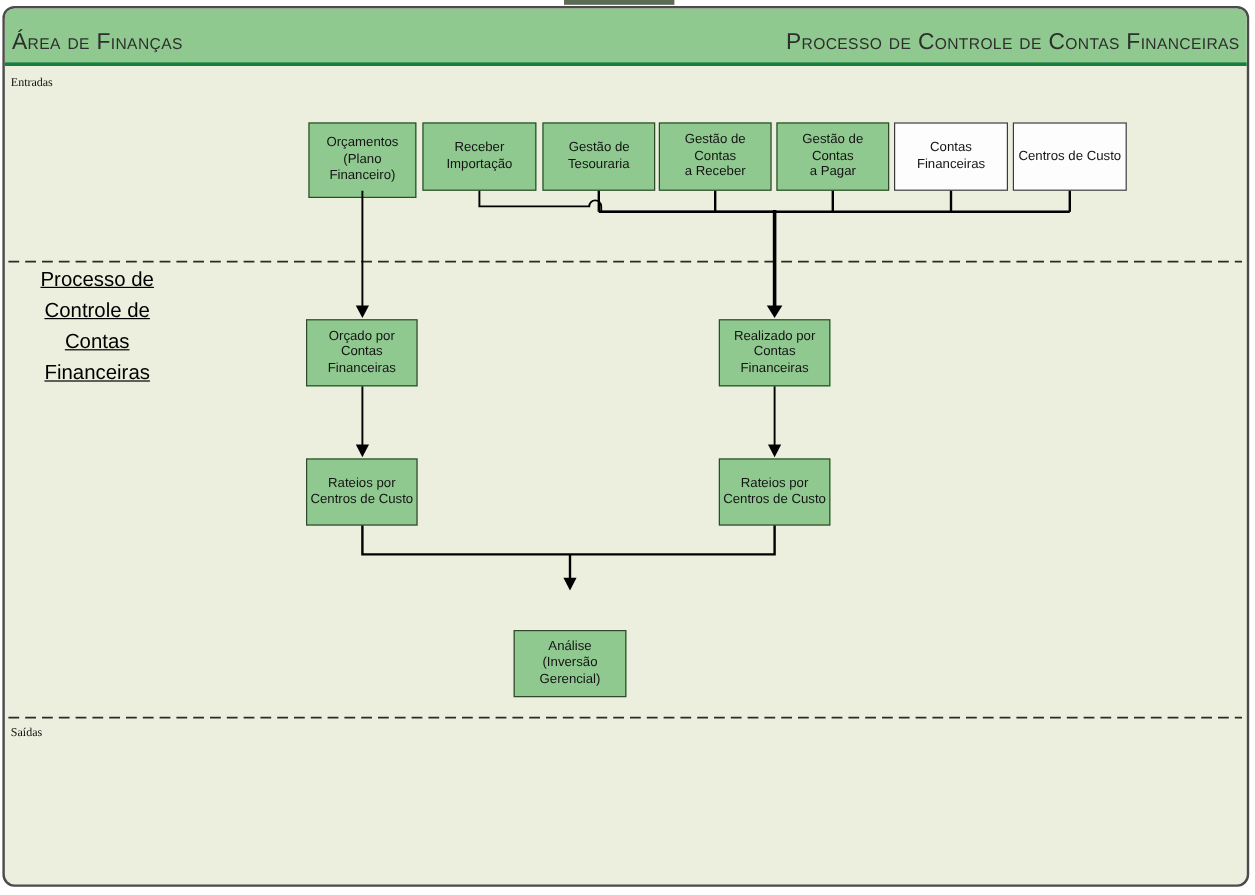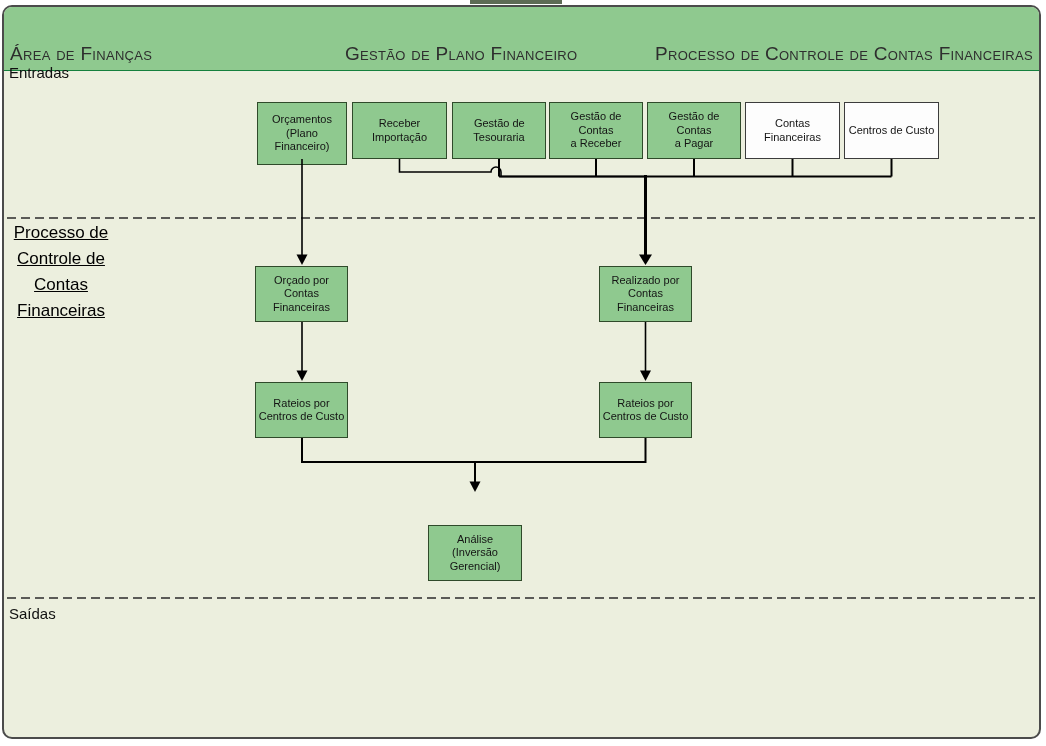--- a/index.html
+++ b/index.html
@@ -4,35 +4,35 @@
 <style>
   html,body{margin:0;padding:0;background:#ffffff;}
   body{width:1046px;height:746px;font-family:"Liberation Sans",sans-serif;}
   .canvas{position:relative;width:1046px;height:746px;background:#ffffff;overflow:hidden;}
 
   .top-tab{position:absolute;left:470px;top:0;width:92px;height:4px;background:#5d6b55;}
 
   .frame{position:absolute;left:2px;top:5px;width:1035px;height:730px;
          border:2px solid #4b4b4b;border-radius:10px;background:#ECEFDE;overflow:hidden;}
 
-  .header{position:absolute;left:0;top:0;width:100%;height:64px;background:#8FC98F;
-          border-bottom:1px solid #15803d;box-sizing:border-box;}
+  .header{position:absolute;left:0;top:0;width:100%;height:48px;background:#8FC98F;
+          border-bottom:3px solid #15803d;box-sizing:border-box;}
   .header .htxt{position:absolute;bottom:5px;font-variant:small-caps;font-size:19px;
           color:#2e2e2e;letter-spacing:.3px;white-space:nowrap;}
   .h-left{left:6px;}
   .h-mid{left:341px;}
   .h-right{right:6px;}
 
-  .section-label{position:absolute;font-size:15px;color:#101010;white-space:nowrap;}
+  .section-label{position:absolute;font-size:10px;color:#101010;white-space:nowrap;font-family:Liberation Serif, serif;}
   .lbl-entradas{left:5px;top:57px;}
   .lbl-saidas{left:5px;top:598px;}
 
   .side-label{position:absolute;left:0;top:213px;width:114px;text-align:center;
           font-size:17px;line-height:26px;color:#000;text-decoration:underline;
-          white-space:pre-line;}
+          white-space:pre-line;padding-left:20px;}
 
   .box{position:absolute;box-sizing:border-box;border:1px solid #2f4a2a;background:#8FC98F;
        display:flex;align-items:center;justify-content:center;text-align:center;
        font-size:11px;line-height:13.5px;color:#141414;white-space:pre-line;padding:2px;}
   .box.white{background:#FDFDFD;border-color:#3c3c3c;}
 
   
   .b1{left:253px;top:95px;width:90px;height:63px;}
   .b2{left:348px;top:95px;width:95px;height:57px;}
   .b3{left:448px;top:95px;width:94px;height:57px;text-align:right;}
@@ -53,21 +53,20 @@
 <body>
 
 <div class="canvas">
 
   <div class="top-tab"></div>
 
   <div class="frame">
 
     <div class="header">
       <span class="htxt h-left">Área de Finanças</span>
-      <span class="htxt h-mid">Gestão de Plano Financeiro</span>
       <span class="htxt h-right">Processo de Controle de Contas Financeiras</span>
     </div>
 
     <div class="section-label lbl-entradas">Entradas</div>
     <div class="section-label lbl-saidas">Saídas</div>
     <div class="side-label">Processo de
 Controle de
 Contas
 Financeiras</div>
 

